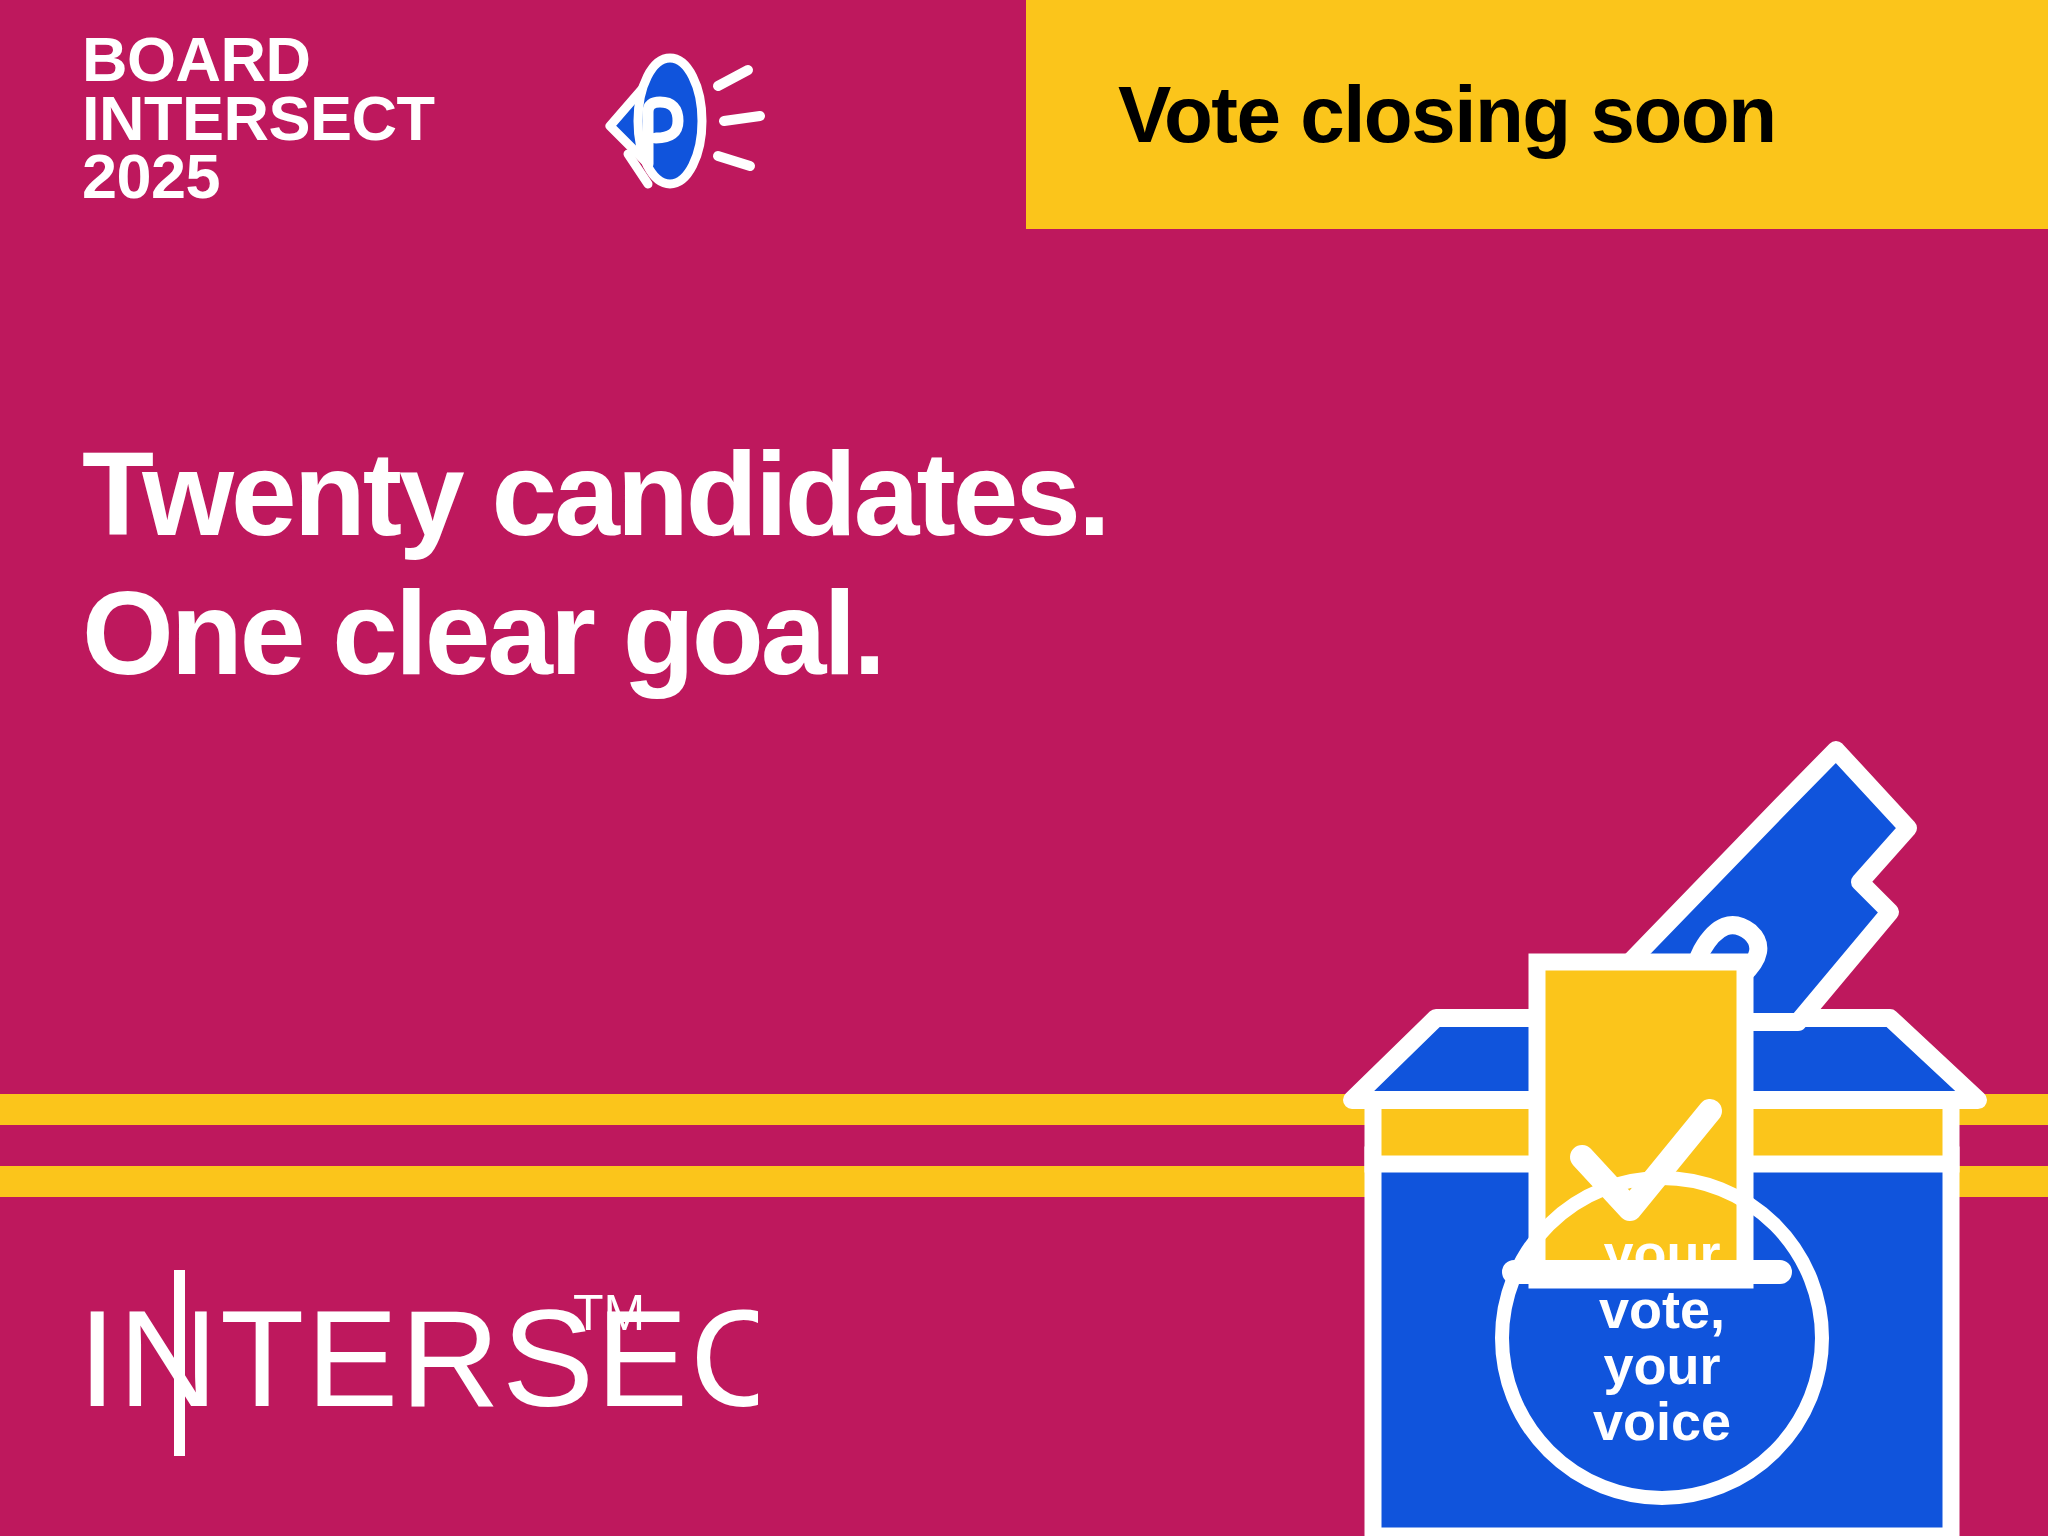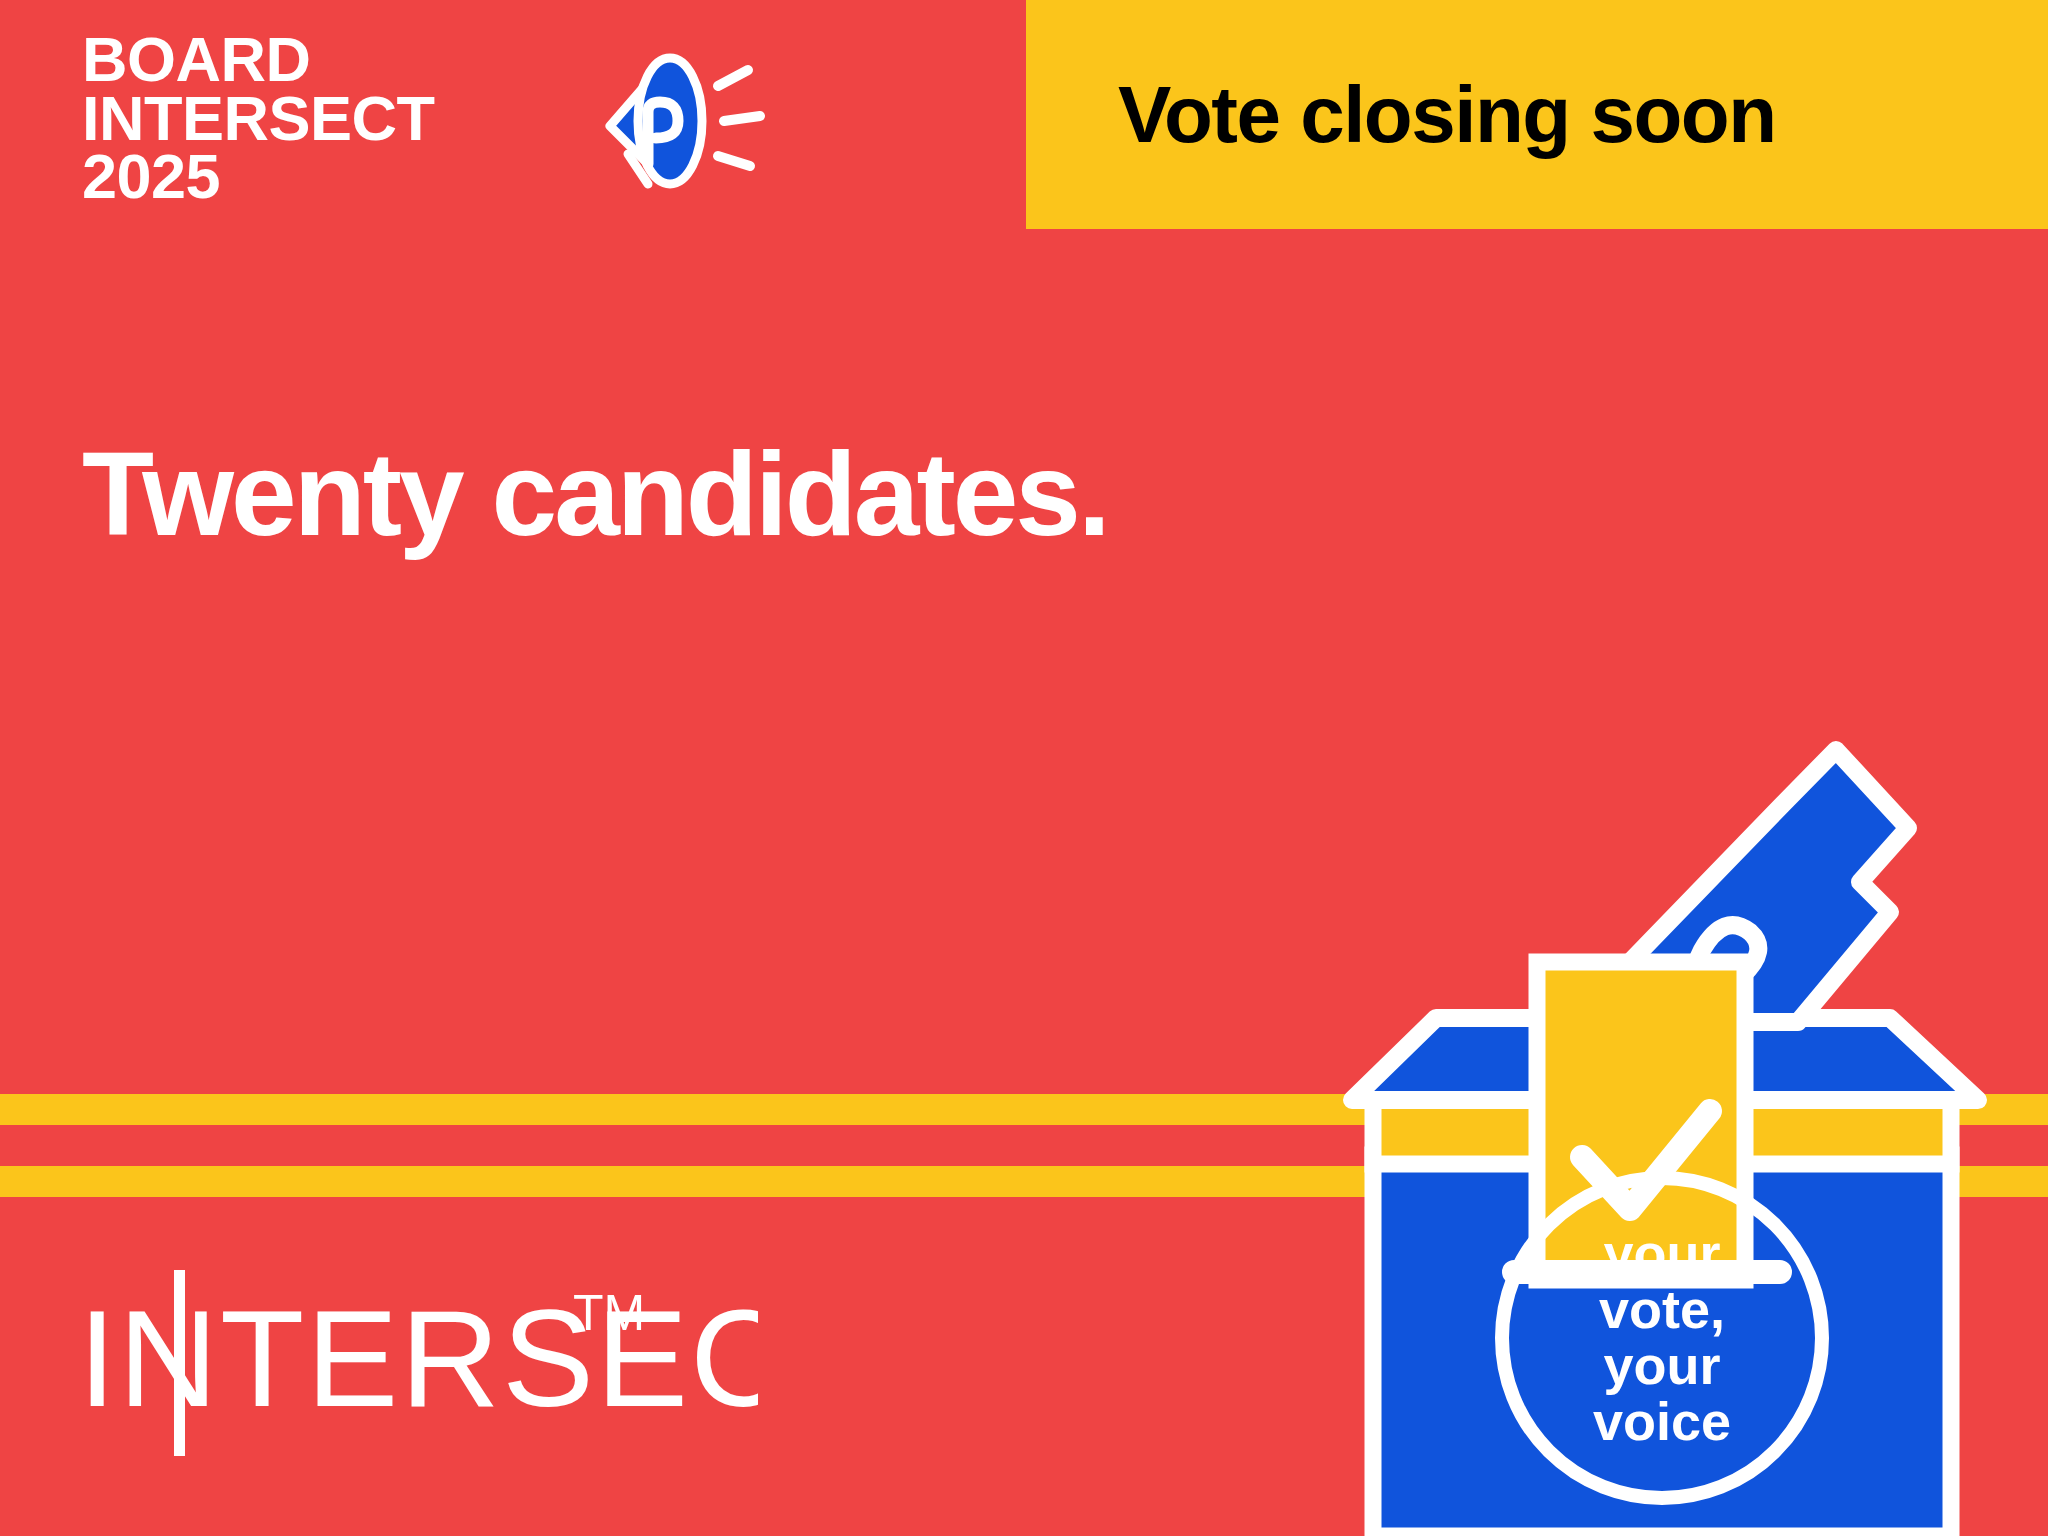--- a/index.html
+++ b/index.html
@@ -9,21 +9,21 @@
     font-family:"Liberation Sans", sans-serif;
     background:#0052ff;
     overflow:hidden;
     position:relative;
   }
 
   #poster {
     position:relative;
     width:2048px;
     height:1536px;
-    background:#ef4444;
+    background:#be185d;
     overflow:hidden;
   }
 
   
   #eyebrow {
     position:absolute;
     left:82px;
     top:30px;
     width:700px;
     z-index:5;
@@ -147,20 +147,21 @@
       <line x1="130" y1="128" x2="162" y2="138" stroke="#ffffff" stroke-width="10" stroke-linecap="round"></line>
     </svg>
   </div>
 
   <div id="banner">
     <span id="banner-text">Vote closing soon</span>
   </div>
 
   <div id="headline">
     <span class="hl">Twenty candidates.</span>
+    <span class="hl">One clear goal.</span>
   </div>
 
   <div class="stripe" id="stripe-top"></div>
   <div class="stripe" id="stripe-bottom"></div>
 
   <div id="logo">
     <svg viewBox="0 0 680 210" width="680" height="210" aria-hidden="true">
       <text x="0" y="148" fill="#ffffff" font-family="Liberation Sans, sans-serif" font-size="138" font-weight="400" letter-spacing="2">INTERSECT</text>
       <text x="495" y="72" fill="#ffffff" font-family="Liberation Sans, sans-serif" font-size="50" font-weight="400">TM</text>
 

